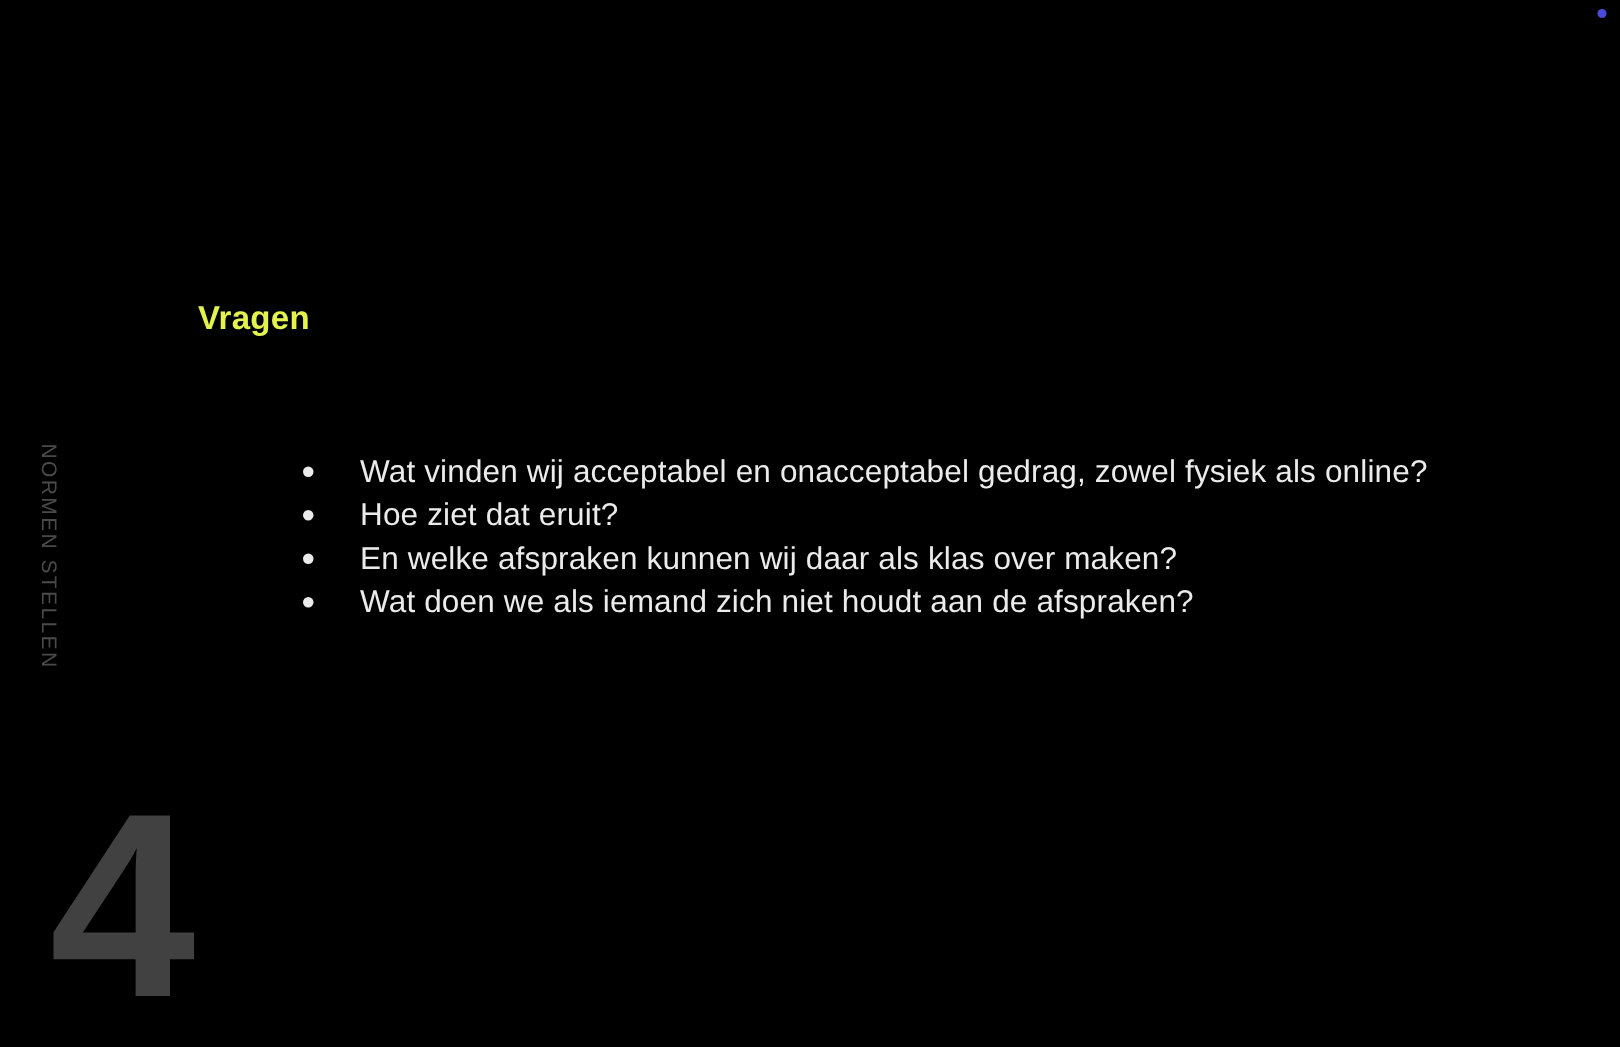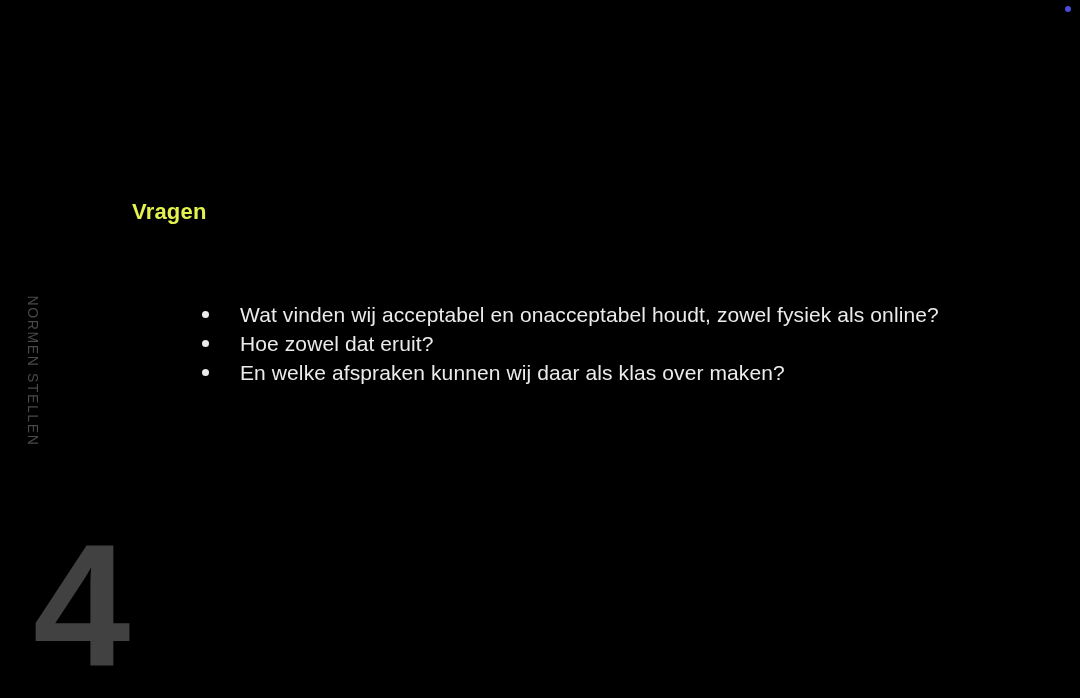--- a/index.html
+++ b/index.html
@@ -108,25 +108,29 @@
 
   <div class="side-label">NORMEN STELLEN</div>
 
   <div class="chapter-number">4</div>
 
   <h1 class="slide-title">Vragen</h1>
 
   <ul class="bullet-list">
     <li class="bullet-item">
       <span class="bullet-dot"></span>
-      <span>Wat vinden wij acceptabel en onacceptabel houdt, zowel fysiek als online?</span>
+      <span>Wat vinden wij acceptabel en onacceptabel gedrag, zowel fysiek als online?</span>
     </li>
     <li class="bullet-item">
       <span class="bullet-dot"></span>
-      <span>Hoe zowel dat eruit?</span>
+      <span>Hoe ziet dat eruit?</span>
     </li>
     <li class="bullet-item">
       <span class="bullet-dot"></span>
       <span>En welke afspraken kunnen wij daar als klas over maken?</span>
+    </li>
+    <li class="bullet-item">
+      <span class="bullet-dot"></span>
+      <span>Wat doen we als iemand zich niet houdt aan de afspraken?</span>
     </li>
   </ul>
 
 </div>
 
 </body></html>

